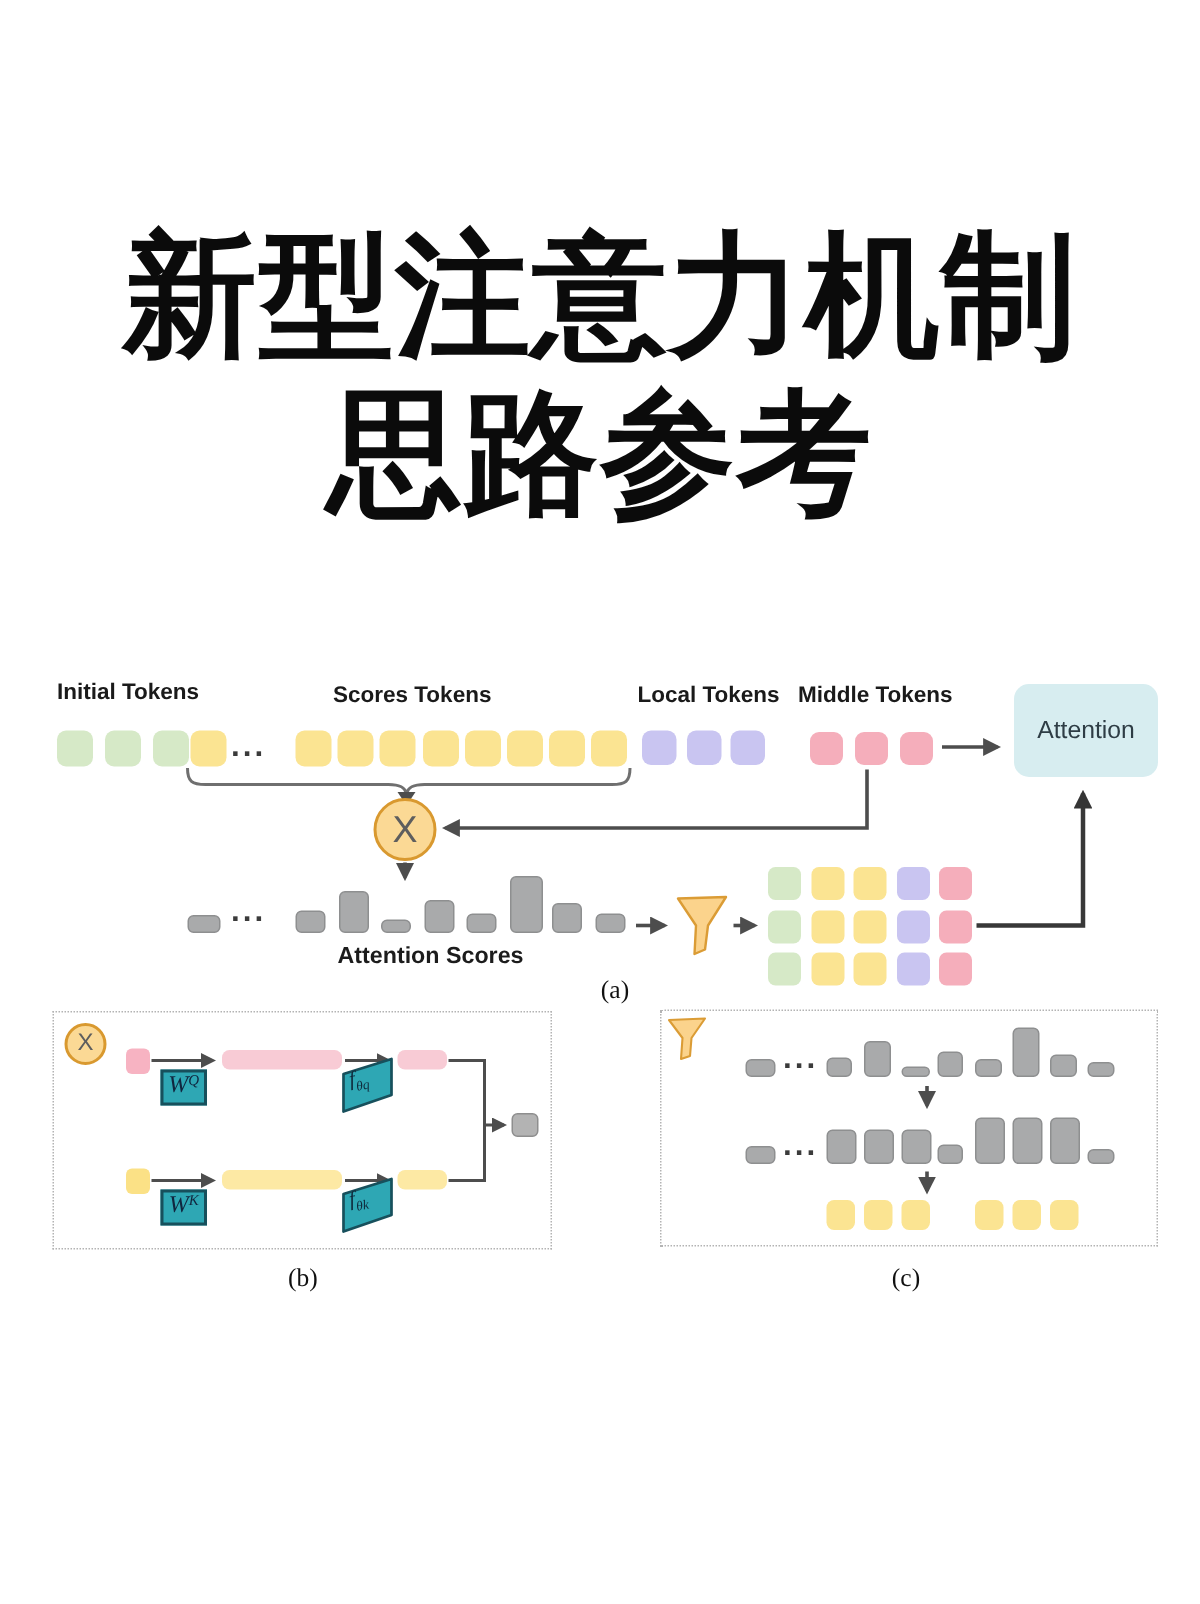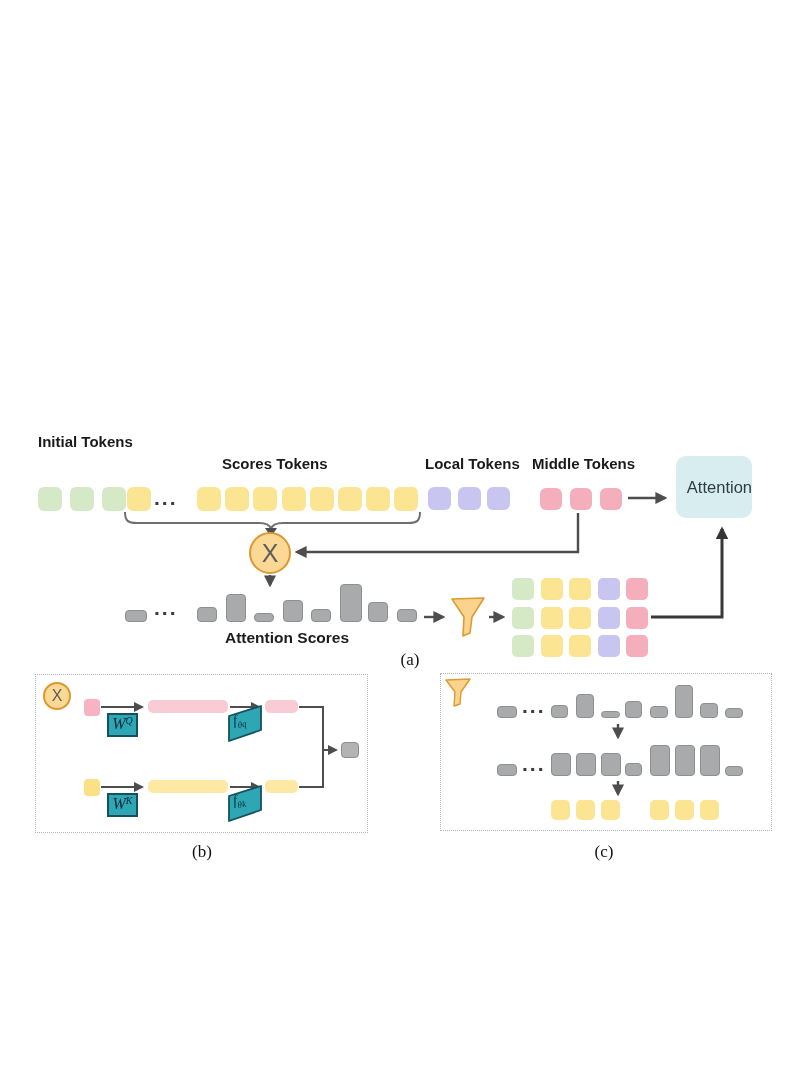--- a/index.html
+++ b/index.html
@@ -69,27 +69,31 @@
     <path d="M323,750 L336,750" fill="none" stroke="#4d4d4d" stroke-width="2" marker-end="url(#ah)"></path>
 
     <path d="M229,716 L261,706 L261,730 L229,741 Z" fill="var(--teal)" stroke="#17505c" stroke-width="1.8" stroke-linejoin="round"></path>
     <path d="M229,796 L261,786 L261,810 L229,821 Z" fill="var(--teal)" stroke="#17505c" stroke-width="1.8" stroke-linejoin="round"></path>
 
     <path d="M618,724 L618,737" fill="none" stroke="#4d4d4d" stroke-width="2.4" marker-end="url(#ah)"></path>
     <path d="M618,781 L618,794" fill="none" stroke="#4d4d4d" stroke-width="2.4" marker-end="url(#ah)"></path>
     <path d="M446,680 L470,679 L461,692 L460,704 L454,706 L455,692 Z" fill="var(--funnel_fill)" stroke="var(--funnel_border)" stroke-width="1.4" stroke-linejoin="round"></path>
   </svg>
 
-
-  <div class="glabel" style="left:38px;top:433px;text-align:center;">Initial Tokens</div>
+  <div class="title">
+    <span>新型注意力机制</span><br>
+    <span>思路参考</span>
+  </div>
+
+  <div class="glabel" style="left:38px;top:453px;text-align:center;">Initial Tokens</div>
   <div class="glabel" style="left:222px;top:455px;">Scores Tokens</div>
   <div class="glabel" style="left:425px;top:455px;">Local Tokens</div>
   <div class="glabel" style="left:532px;top:455px;">Middle Tokens</div>
 
-  <div class="attn" style="left:676px;top:456px;width:76px;height:62px;justify-content:flex-end;">
+  <div class="attn" style="left:676px;top:456px;width:96px;height:62px;">
     <span>Attention</span>
   </div>
 
   <div class="xcircle" style="left:249px;top:532px;width:42px;height:42px;font-size:25px;">
     <span>X</span>
   </div>
 
   <div class="dots" style="left:154px;top:490px;">...</div>
   <div class="dots" style="left:154px;top:600px;">...</div>
   <div class="dots" style="left:522px;top:698px;">...</div>

